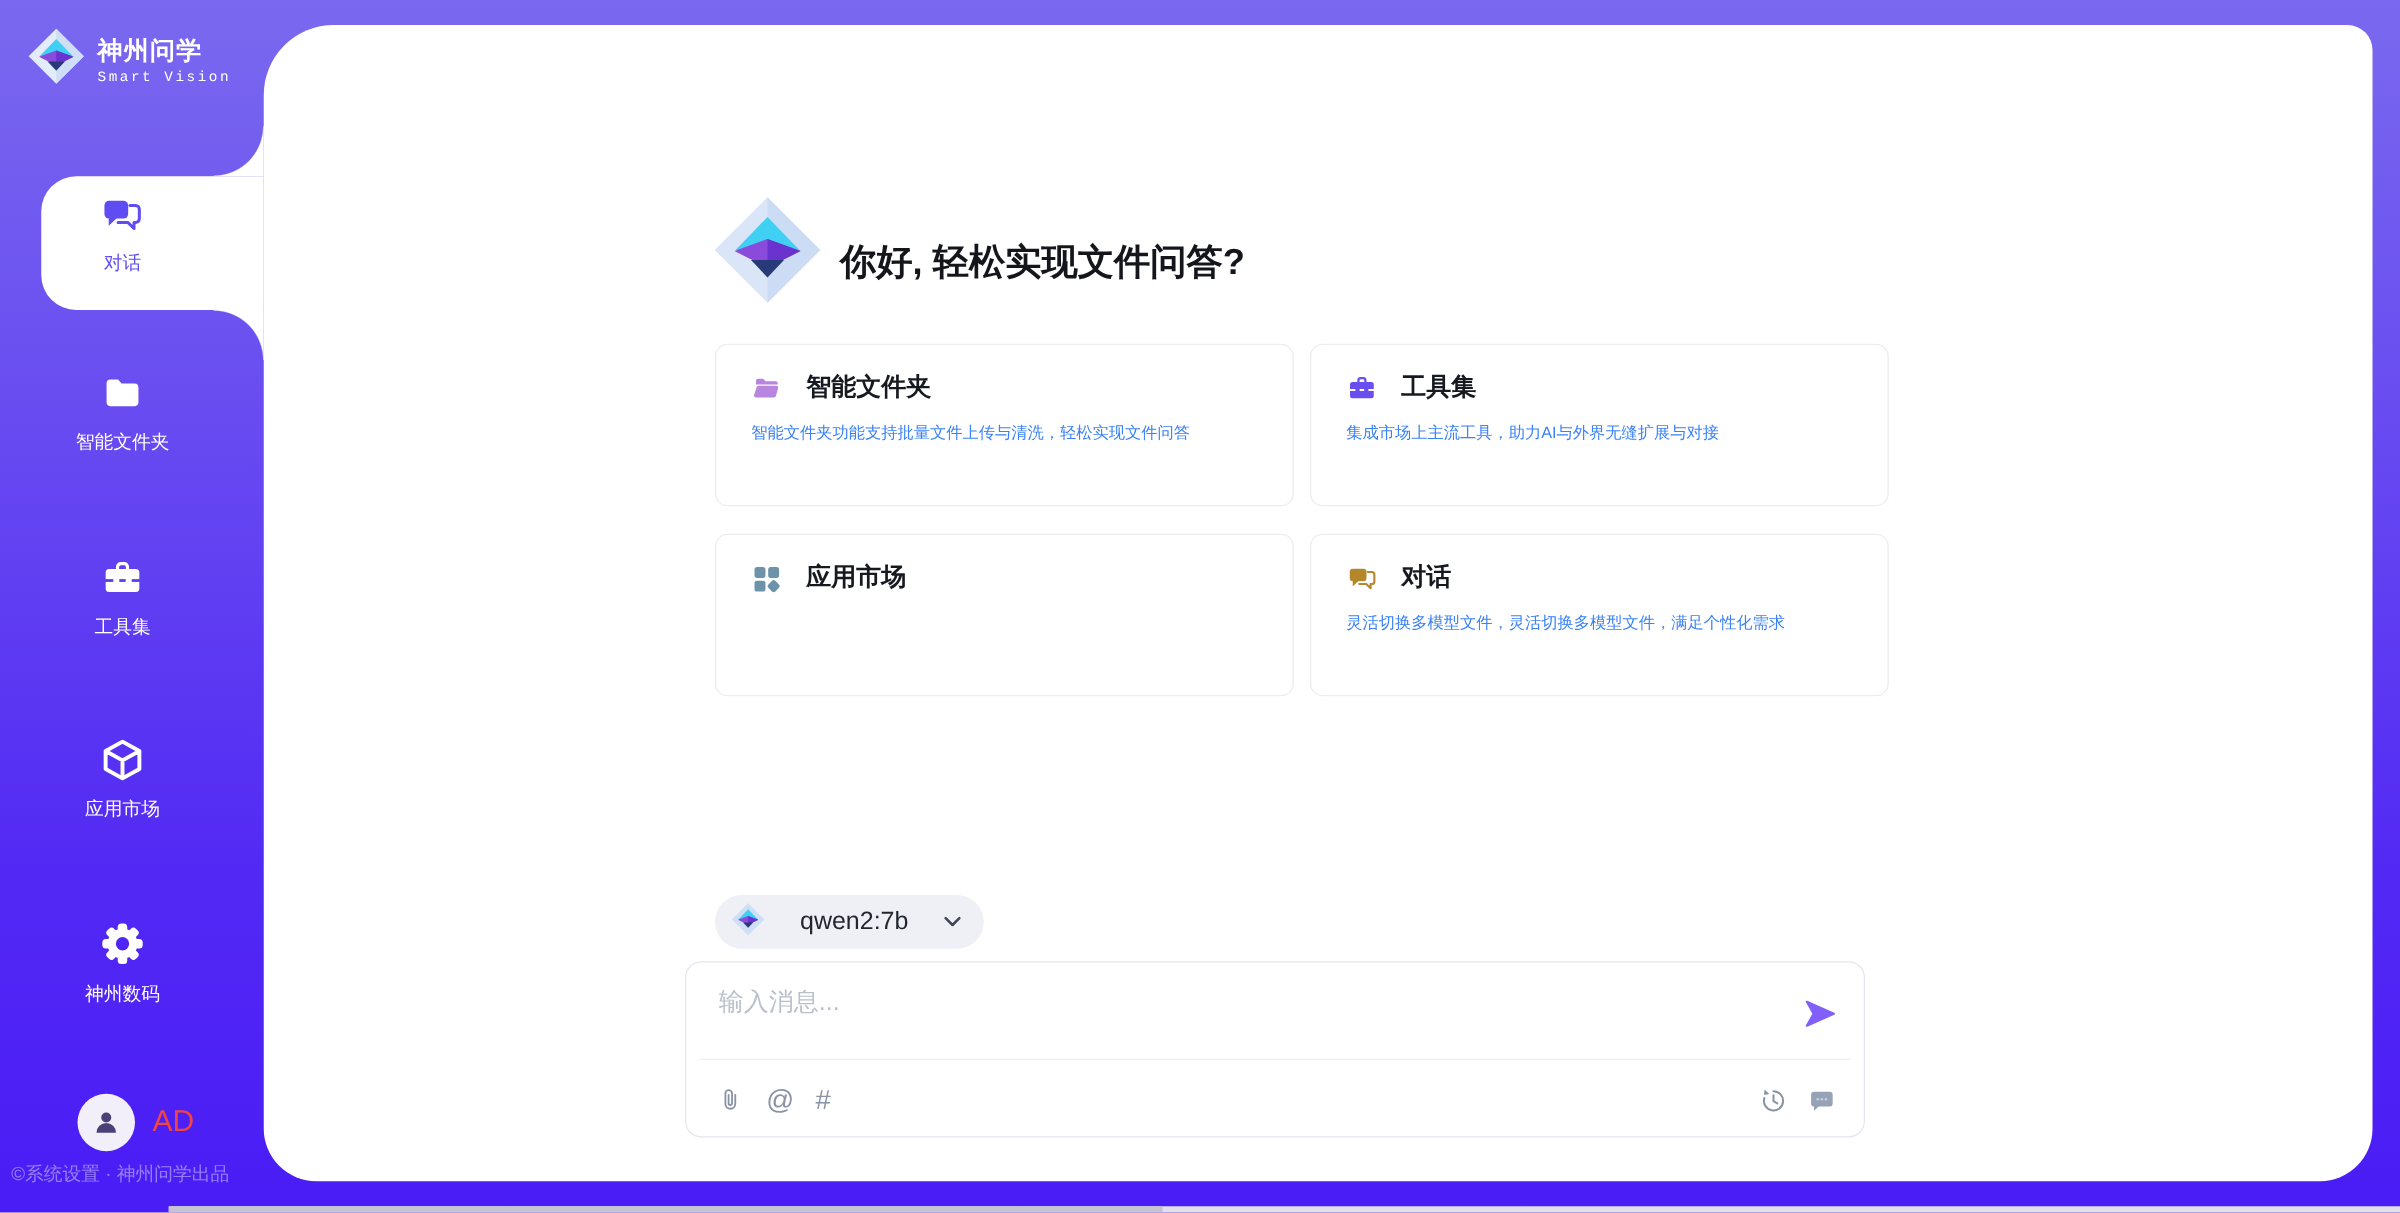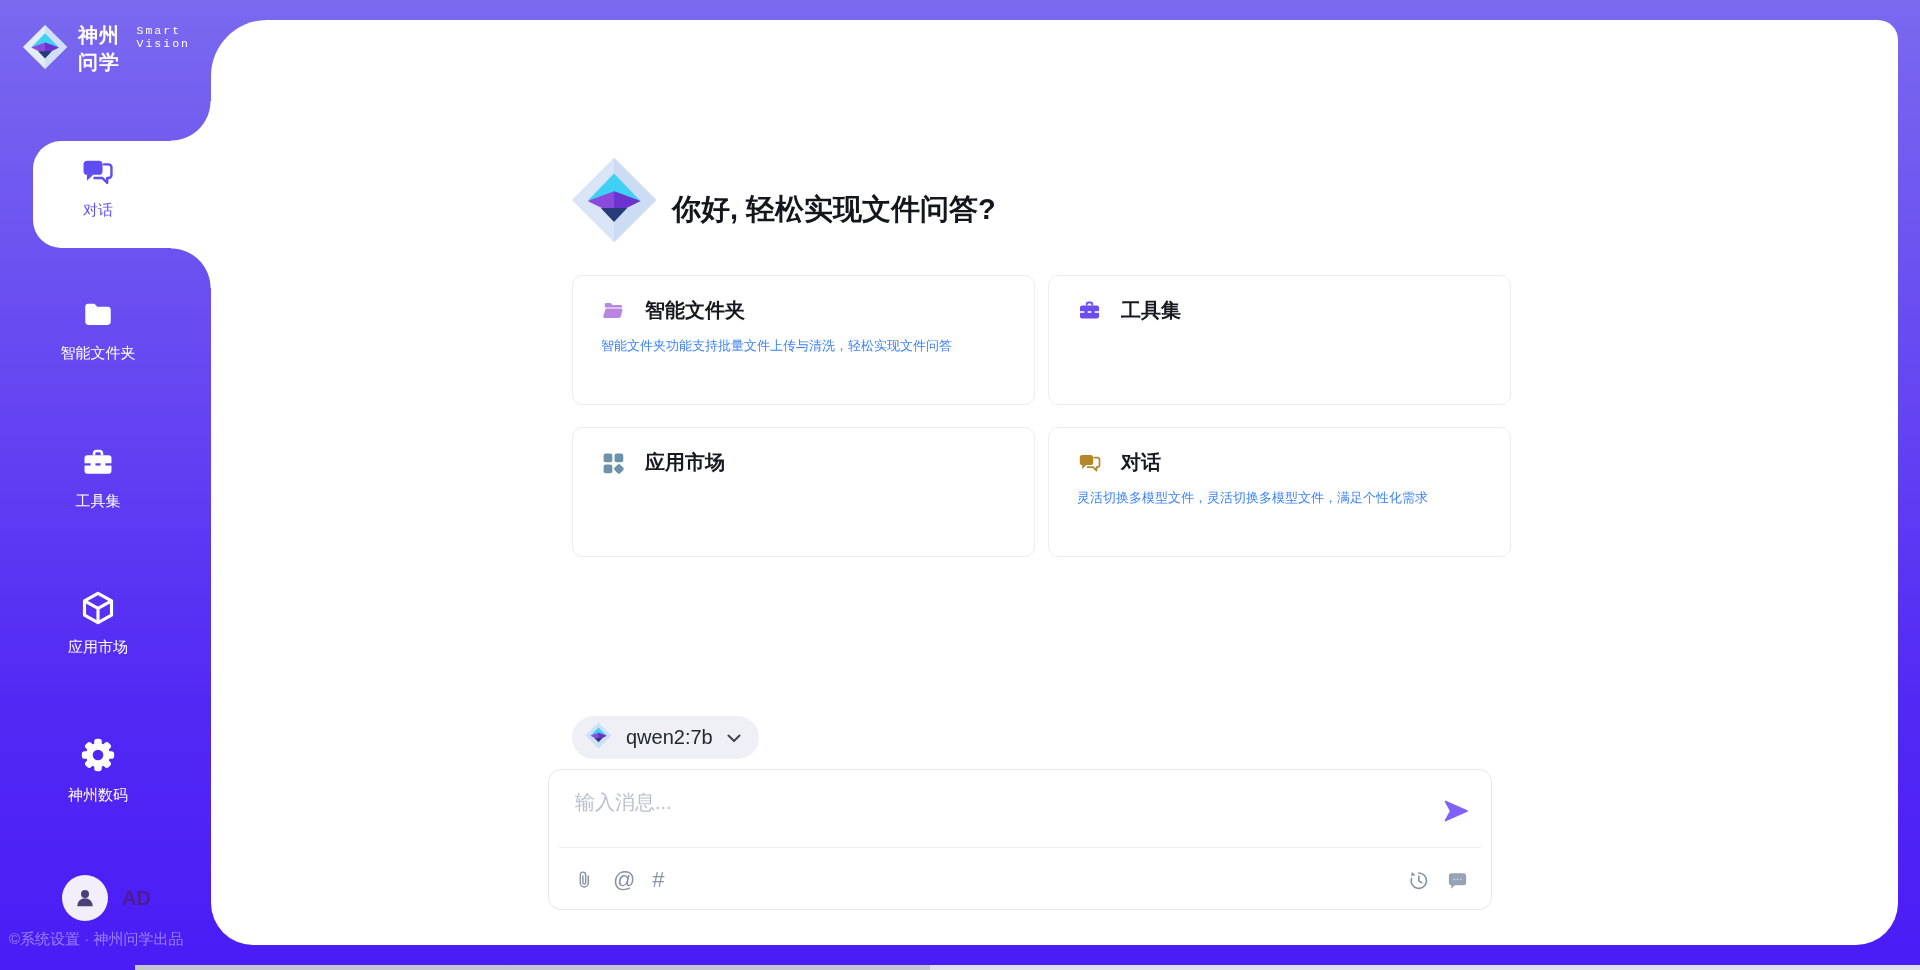--- a/index.html
+++ b/index.html
@@ -9,59 +9,59 @@
     font-family:"Liberation Sans","DejaVu Sans",sans-serif;
     background:linear-gradient(180deg,#7a69ef 0%,#6648f1 38%,#5229f4 72%,#4a1cf6 100%);
   }
   
   .main-panel { position:absolute; left:211px; top:20px; width:1687px; height:925px;
     background:#fff; border-radius:56px 20px 42px 42px; }
 
   
   .sidebar { position:absolute; left:0; top:0; width:211px; height:970px; }
   .brand { position:absolute; left:22px; top:22px; display:flex; align-items:center; gap:10px; }
-  .brand-text { display:flex; flex-direction:row; }
+  .brand-text { display:flex; flex-direction:column; }
   .brand-name { color:#fff; font-size:20px; font-weight:700; letter-spacing:1px; }
   .brand-sub { color:#fff; font-size:11.5px; letter-spacing:2px; margin-top:2px;font-family:Liberation Mono, monospace; }
 
   .active-blob { position:absolute; left:33px; top:141px; width:178px; height:107px;
     background:#fff; border-radius:28px 0 0 28px; }
   .blob-curve { position:absolute; left:171px; width:40px; height:40px; }
   .blob-curve.top { top:101px; background:radial-gradient(circle 40px at 0 0, rgba(0,0,0,0) 39px, #fff 40px); }
   .blob-curve.bottom { top:248px; background:radial-gradient(circle 40px at 0 100%, rgba(0,0,0,0) 39px, #fff 40px); }
 
   .nav-item { position:absolute; left:0; width:196px; display:flex; flex-direction:column;
     align-items:center; gap:9px; color:#fff; font-size:15px; cursor:pointer; }
   .nav-item .nav-label { line-height:18px; }
   .nav-item.active { color:#5f4cf2; }
   .ni-1 { top:155px; } .ni-2 { top:298px; } .ni-3 { top:446px; } .ni-4 { top:590px; } .ni-5 { top:736px; }
 
   .user-row { position:absolute; left:62px; top:875px; display:flex; align-items:center; gap:14px; }
   .avatar { width:46px; height:46px; border-radius:50%; background:#f2effa;
     display:flex; align-items:center; justify-content:center; cursor:pointer; }
-  .user-name { color:#4c1d95; font-size:20px;font-weight:bold; }
+  .user-name { color:#ef4444; font-size:24px; }
   .sidebar-footer { position:absolute; left:9px; top:930px; width:230px; white-space:nowrap;
     color:rgba(255,255,255,0.42); font-size:15px; }
 
   
   .greeting-logo { position:absolute; left:570px; top:156px; }
   .greeting-title { position:absolute; left:672px; top:190px; font-size:29px; font-weight:700; color:#14161c; }
 
   
   .cards { position:absolute; left:572px; top:275px; width:946px;
     display:grid; grid-template-columns:463px 463px; gap:22px 13px; }
   .card { height:130px; background:#fff; border:1px solid #ececf1; border-radius:10px;
     padding:21px 22px 0 28px; position:relative; cursor:pointer; }
   .card-icon { position:absolute; left:28px; top:23px; }
   .card-title { margin-left:44px; font-size:20px; font-weight:700; color:#16191f; line-height:26px; }
   .card-desc { margin-top:8px; width:372px; font-size:13px; line-height:29px; color:#3b82f6; }
 
   
   .model-pill { position:absolute; left:572px; top:716px; height:43px; padding:0 18px 0 13px;
-    display:inline-flex; align-items:center; gap:14px; background:#eef0f6; border-radius:22px; cursor:pointer; }
+    display:inline-flex; align-items:center; gap:28px; background:#eef0f6; border-radius:22px; cursor:pointer; }
   .model-name { font-size:20px; color:#23262e; }
 
   
   .composer { position:absolute; left:548px; top:769px; width:944px; height:141px;
     background:#fff; border:1px solid #e3e6ed; border-radius:13px; }
   .composer-input { position:absolute; left:26px; top:15px; width:830px; height:34px;
     border:none; outline:none; font-size:20px; color:#333;
     font-family:"Liberation Sans","DejaVu Sans",sans-serif; background:transparent; }
   .composer-input::placeholder { color:#b9c0cc; }
   .send-btn { position:absolute; right:21px; top:27px; width:28px; height:28px; cursor:pointer; }
@@ -212,20 +212,21 @@
           <rect width="24" height="24" fill="#fff"></rect>
           <rect x="2" y="12.2" width="20" height="1.6" fill="#000"></rect>
           <rect x="6.8" y="10.8" width="3.4" height="4.4" rx="0.8" fill="#fff"></rect>
           <rect x="13.8" y="10.8" width="3.4" height="4.4" rx="0.8" fill="#fff"></rect>
         </mask>
         <path d="M9.2 6.5V5.3c0-1 .8-1.8 1.8-1.8h2c1 0 1.8.8 1.8 1.8v1.2" fill="none" stroke="#6a4ef0" stroke-width="1.8"></path>
         <rect x="2.5" y="6.5" width="19" height="13" rx="2" fill="#6a4ef0" mask="url(#bcmask2)"></rect>
       </svg>
     </span>
     <div class="card-title">工具集</div>
+    <div class="card-desc">集成市场上主流工具，助力AI与外界无缝扩展与对接</div>
   </div>
 
   <div class="card">
     <span class="card-icon">
       <svg width="25" height="25" viewBox="0 0 24 24" fill="#6d93ab">
         <rect x="2.5" y="2.5" width="8.4" height="8.4" rx="2"></rect>
         <rect x="13" y="2.5" width="8.4" height="8.4" rx="2"></rect>
         <rect x="2.5" y="13" width="8.4" height="8.4" rx="2"></rect>
         <rect x="13.4" y="13.4" width="7.6" height="7.6" rx="1.8" transform="rotate(45 17.2 17.2)"></rect>
       </svg>

